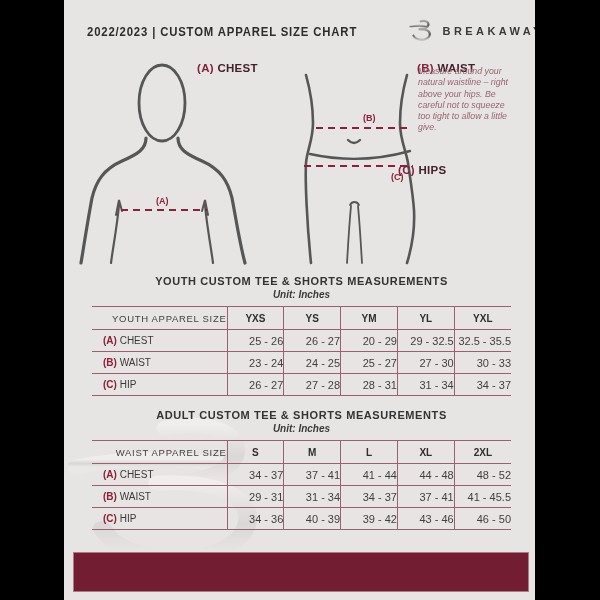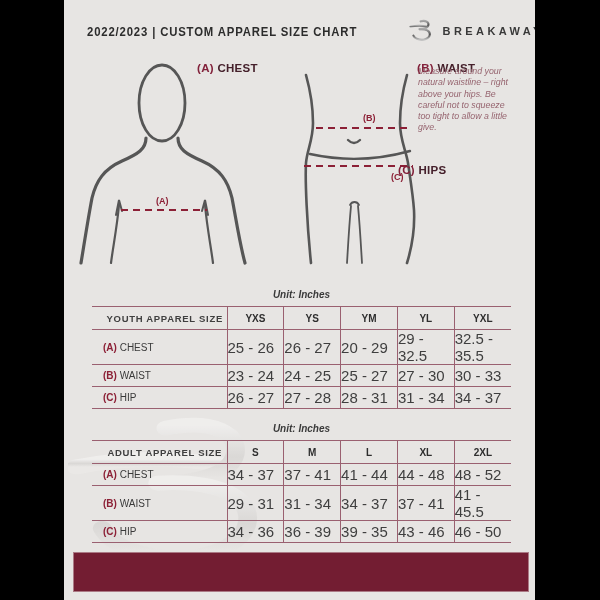--- a/index.html
+++ b/index.html
@@ -51,23 +51,23 @@
   #youth-title{top:275px;} #youth-unit{top:289px;}
   #adult-title{top:409px;} #adult-unit{top:423px;}
 
   
   table{position:absolute;left:28px;width:419px;border-collapse:collapse;table-layout:fixed;
     --line:#9a6070;border-top:1px solid var(--line);border-bottom:1px solid var(--line);}
   #youth-table{top:306px;} #adult-table{top:440px;}
   col.first{width:135px;}
   thead tr{height:23px;} tbody tr{height:22px;border-top:1px solid var(--line);}
   th{font-size:10px;font-weight:bold;color:#2e2e2e;text-align:center;padding:0;}
-  th.col-label{text-align:center;padding-left:11px;font-weight:bold;font-size:9.5px;
+  th.col-label{text-align:right;padding-left:11px;font-weight:normal;font-size:9.5px;
     letter-spacing:.7px;color:#3f3f3f;}
-  td{font-size:15px;color:#3f3f3f;text-align:left;padding:0;}
+  td{font-size:11px;color:#3f3f3f;text-align:right;padding:0;}
   td.col-label{text-align:left;padding-left:11px;font-size:10px;color:#3a3a3a;}
   td+td,th+th{border-left:1px solid var(--line);margin-top:24px;}
   .prefix{color:#8c2036;font-weight:bold;}
 
   
   #footer-bar{position:absolute;left:9px;top:552px;width:456px;height:40px;
     background:#731d32;box-shadow:inset 0 0 0 1px rgba(240,238,236,.45);}
 </style>
 </head>
 <body>
@@ -153,20 +153,21 @@
     <span class="tag">(B)</span>
     <span>WAIST</span>
   </div>
   <div class="guide-desc" id="desc-B">Measure around your natural waistline – right above your hips. Be careful not to squeeze too tight to allow a little give.</div>
 
   <div class="guide-heading" id="heading-C">
     <span class="tag">(C)</span>
     <span>HIPS</span>
   </div>
 
+  <div class="section-title" id="youth-title">YOUTH CUSTOM TEE &amp; SHORTS MEASUREMENTS</div>
   <div class="section-unit" id="youth-unit">Unit: Inches</div>
   <table id="youth-table">
     <colgroup>
         <col class="first">
         <col>
         <col>
         <col>
         <col>
         <col>
       </colgroup>
@@ -201,33 +202,34 @@
           <td class="col-label"><span class="prefix">(C)</span> HIP</td>
           <td>26 - 27</td>
           <td>27 - 28</td>
           <td>28 - 31</td>
           <td>31 - 34</td>
           <td>34 - 37</td>
         </tr>
       </tbody>
     </table>
 
+  <div class="section-title" id="adult-title">ADULT CUSTOM TEE &amp; SHORTS MEASUREMENTS</div>
   <div class="section-unit" id="adult-unit">Unit: Inches</div>
   <table id="adult-table">
     <colgroup>
         <col class="first">
         <col>
         <col>
         <col>
         <col>
         <col>
       </colgroup>
   <thead>
         <tr>
-          <th class="col-label">ADULT APPAREL SIZE</th>
+          <th class="col-label">WAIST APPAREL SIZE</th>
           <th>S</th>
           <th>M</th>
           <th>L</th>
           <th>XL</th>
           <th>2XL</th>
         </tr>
       </thead>
       <tbody>
         <tr>
           <td class="col-label"><span class="prefix">(A)</span> CHEST</td>
@@ -241,22 +243,22 @@
           <td class="col-label"><span class="prefix">(B)</span> WAIST</td>
           <td>29 - 31</td>
           <td>31 - 34</td>
           <td>34 - 37</td>
           <td>37 - 41</td>
           <td>41 - 45.5</td>
         </tr>
         <tr>
           <td class="col-label"><span class="prefix">(C)</span> HIP</td>
           <td>34 - 36</td>
-          <td>36 - 39</td>
-          <td>39 - 35</td>
+          <td>40 - 39</td>
+          <td>39 - 42</td>
           <td>43 - 46</td>
           <td>46 - 50</td>
         </tr>
       </tbody>
     </table>
 
   <div id="footer-bar"></div>
 </div>
 
 </body></html>

